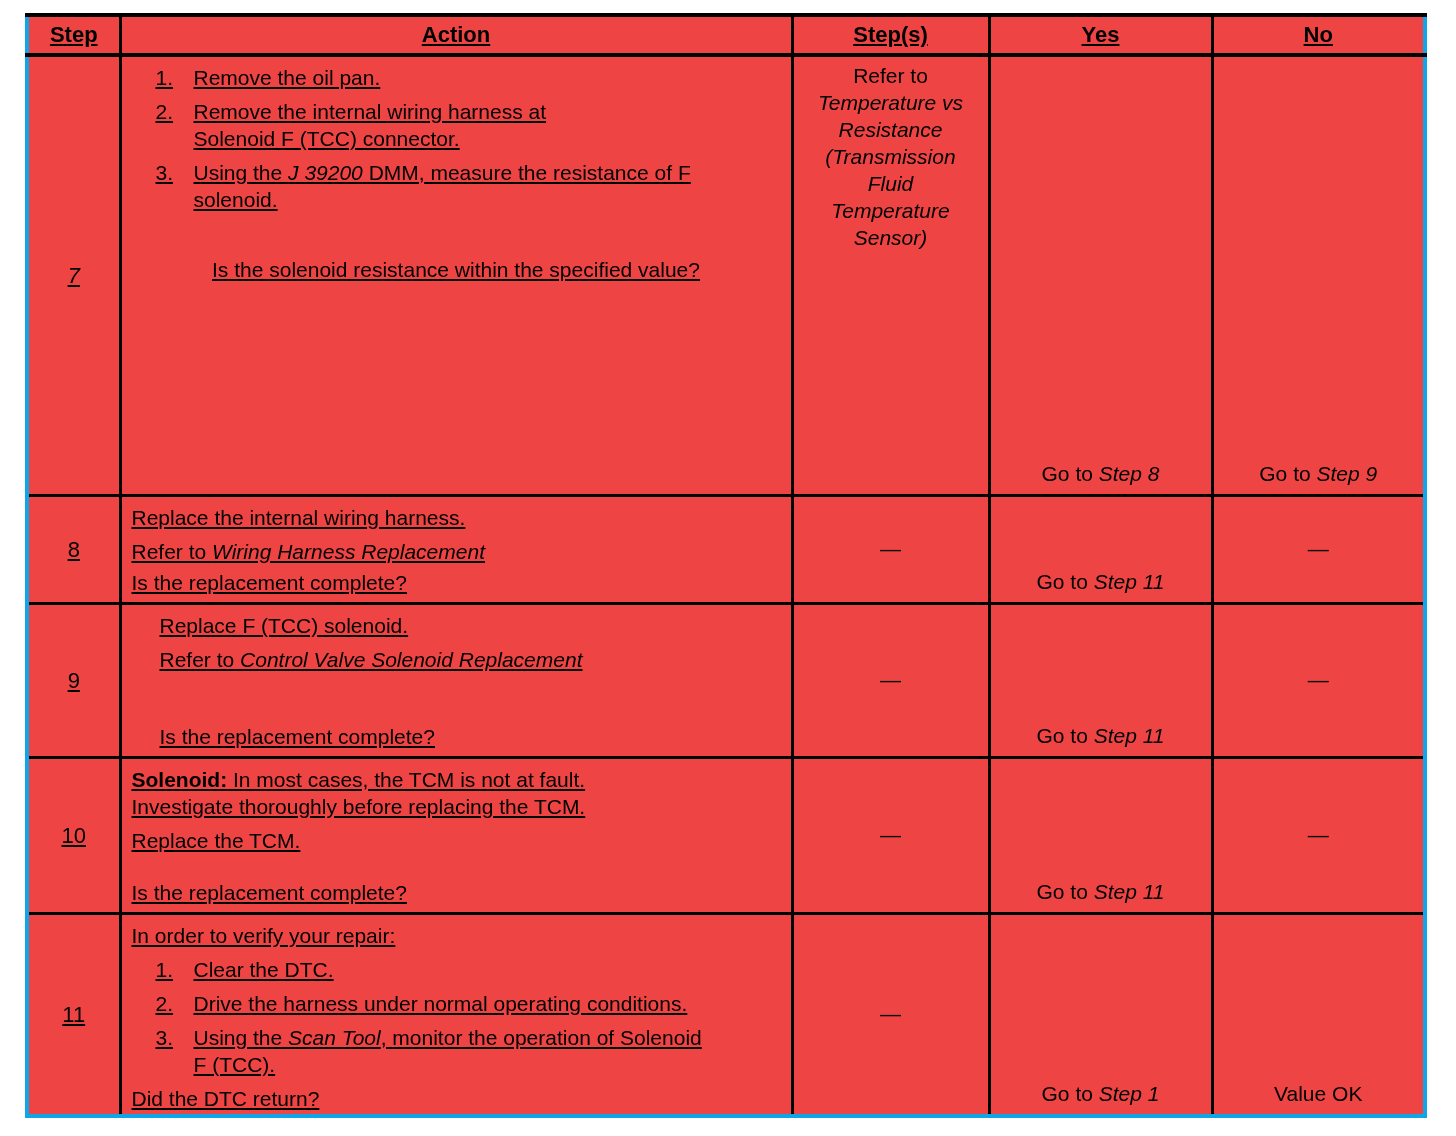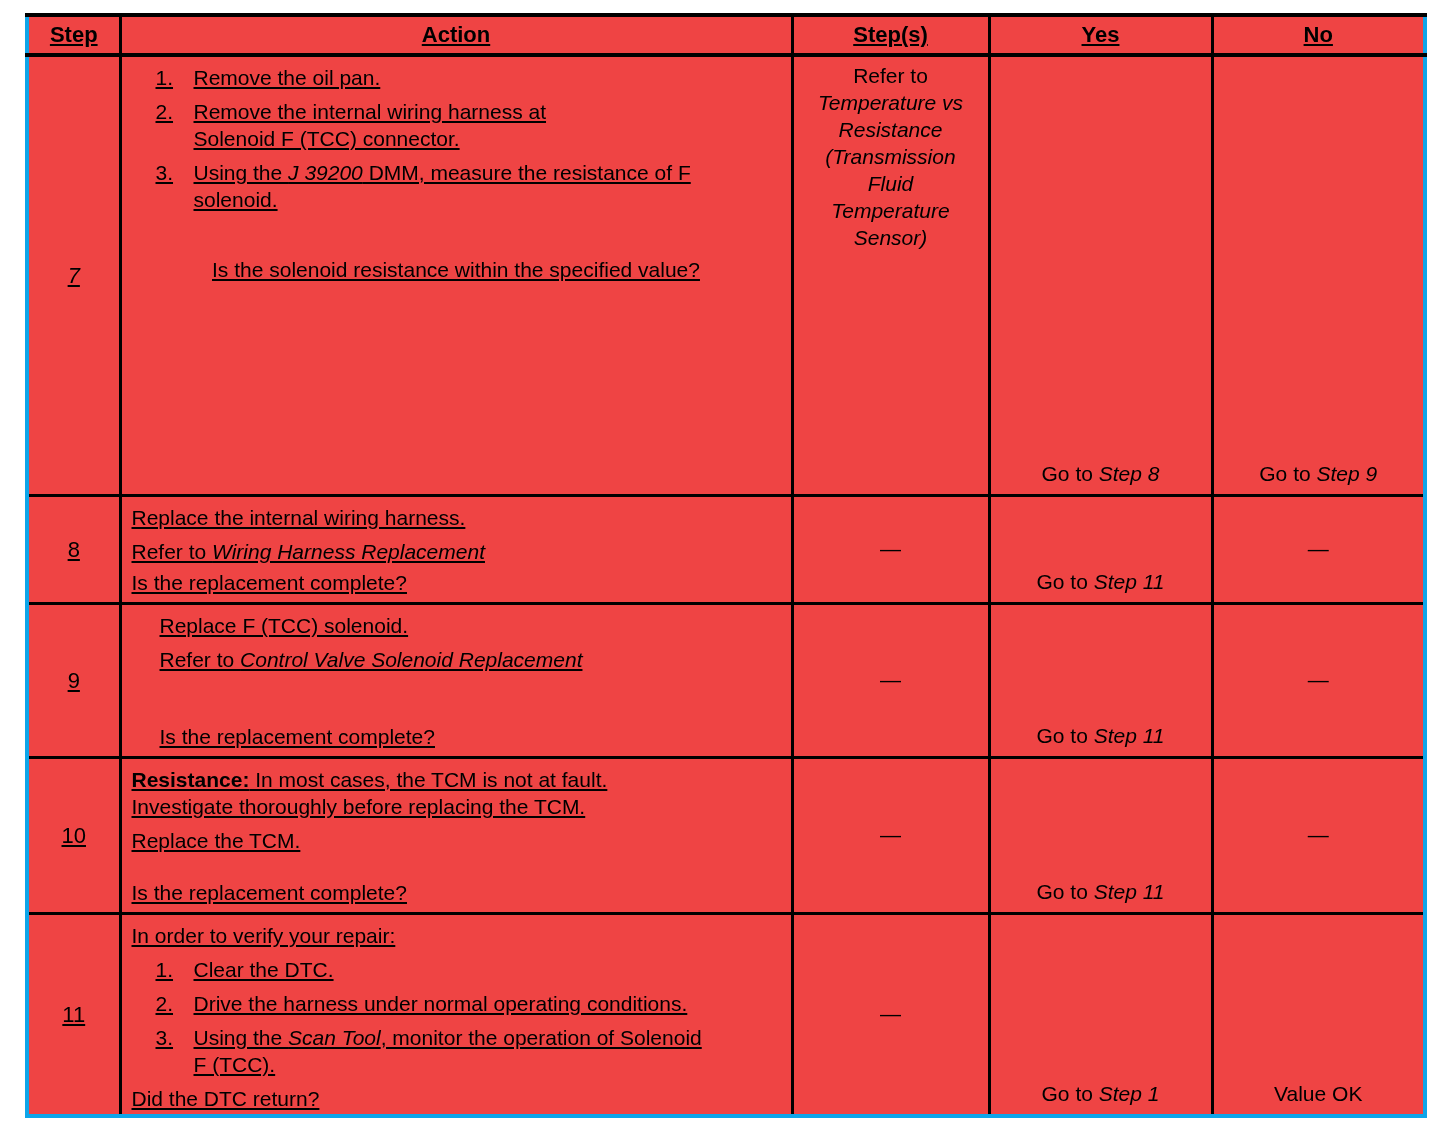--- a/index.html
+++ b/index.html
@@ -191,21 +191,21 @@
       <span class="cell-inner"><span>—</span></span>
     </td>
   </tr>
         <tr class="data-row row-10">
     <td class="cell-step">
       <span class="step-number"><span>10</span></span>
     </td>
     <td class="cell-action">
       <div class="action-flex">
         <div class="action-items">
-                <div class="para"><span class="bd">Resistance:</span><span> In most cases, the TCM is not at fault.</span><br><span>Investigate thoroughly before replacing the TCM.</span></div>
+                <div class="para"><span class="bd">Solenoid:</span><span> In most cases, the TCM is not at fault.</span><br><span>Investigate thoroughly before replacing the TCM.</span></div>
                 <div class="para"><span>Replace the TCM.</span></div>
               </div>
         <div class="action-question"><span>Is the replacement complete?</span></div>
       </div>
     </td>
     <td class="cell-value va-mid">
       <span class="cell-inner"><span>—</span></span>
     </td>
     <td class="cell-yes va-bot">
       <span class="cell-inner"><span>Go to </span><span class="it">Step 11</span></span>

